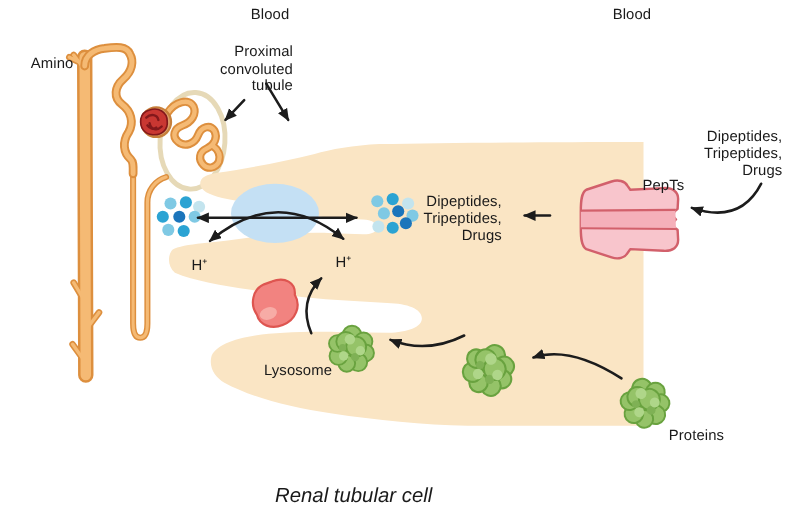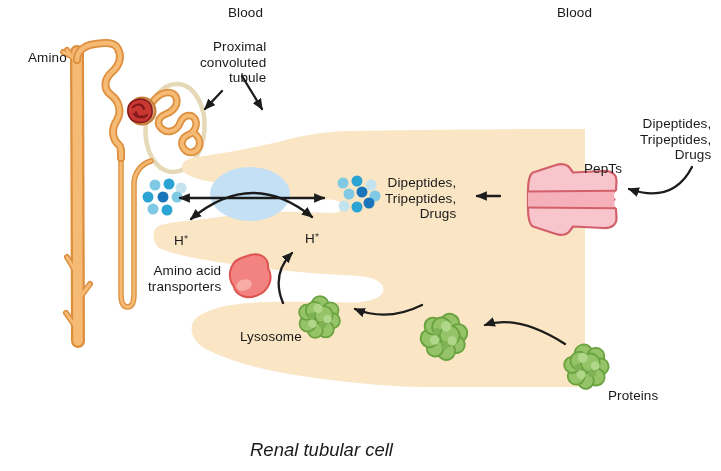--- a/index.html
+++ b/index.html
@@ -208,19 +208,17 @@
 tubule</div>
   <div class="lbl" style="left:584px;top:141px;margin-top:20px;">PepTs</div>
   <div class="lbl" style="left:640px;top:116px;">Dipeptides,
 Tripeptides,
 Drugs</div>
   <div class="lbl" style="left:385px;top:175px;">Dipeptides,
 Tripeptides,
 Drugs</div>
   <div class="lbl" style="left:174px;top:233px;">H⁺</div>
   <div class="lbl" style="left:305px;top:231px;">H⁺</div>
-  <div class="lbl" style="left:148px;top:263px;">Amino acid
-transporters</div>
   <div class="lbl" style="left:240px;top:329px;">Lysosome</div>
   <div class="lbl" style="left:608px;top:388px;">Proteins</div>
   <div class="caption">Renal tubular cell</div>
 
 </div>
 
 </body></html>

